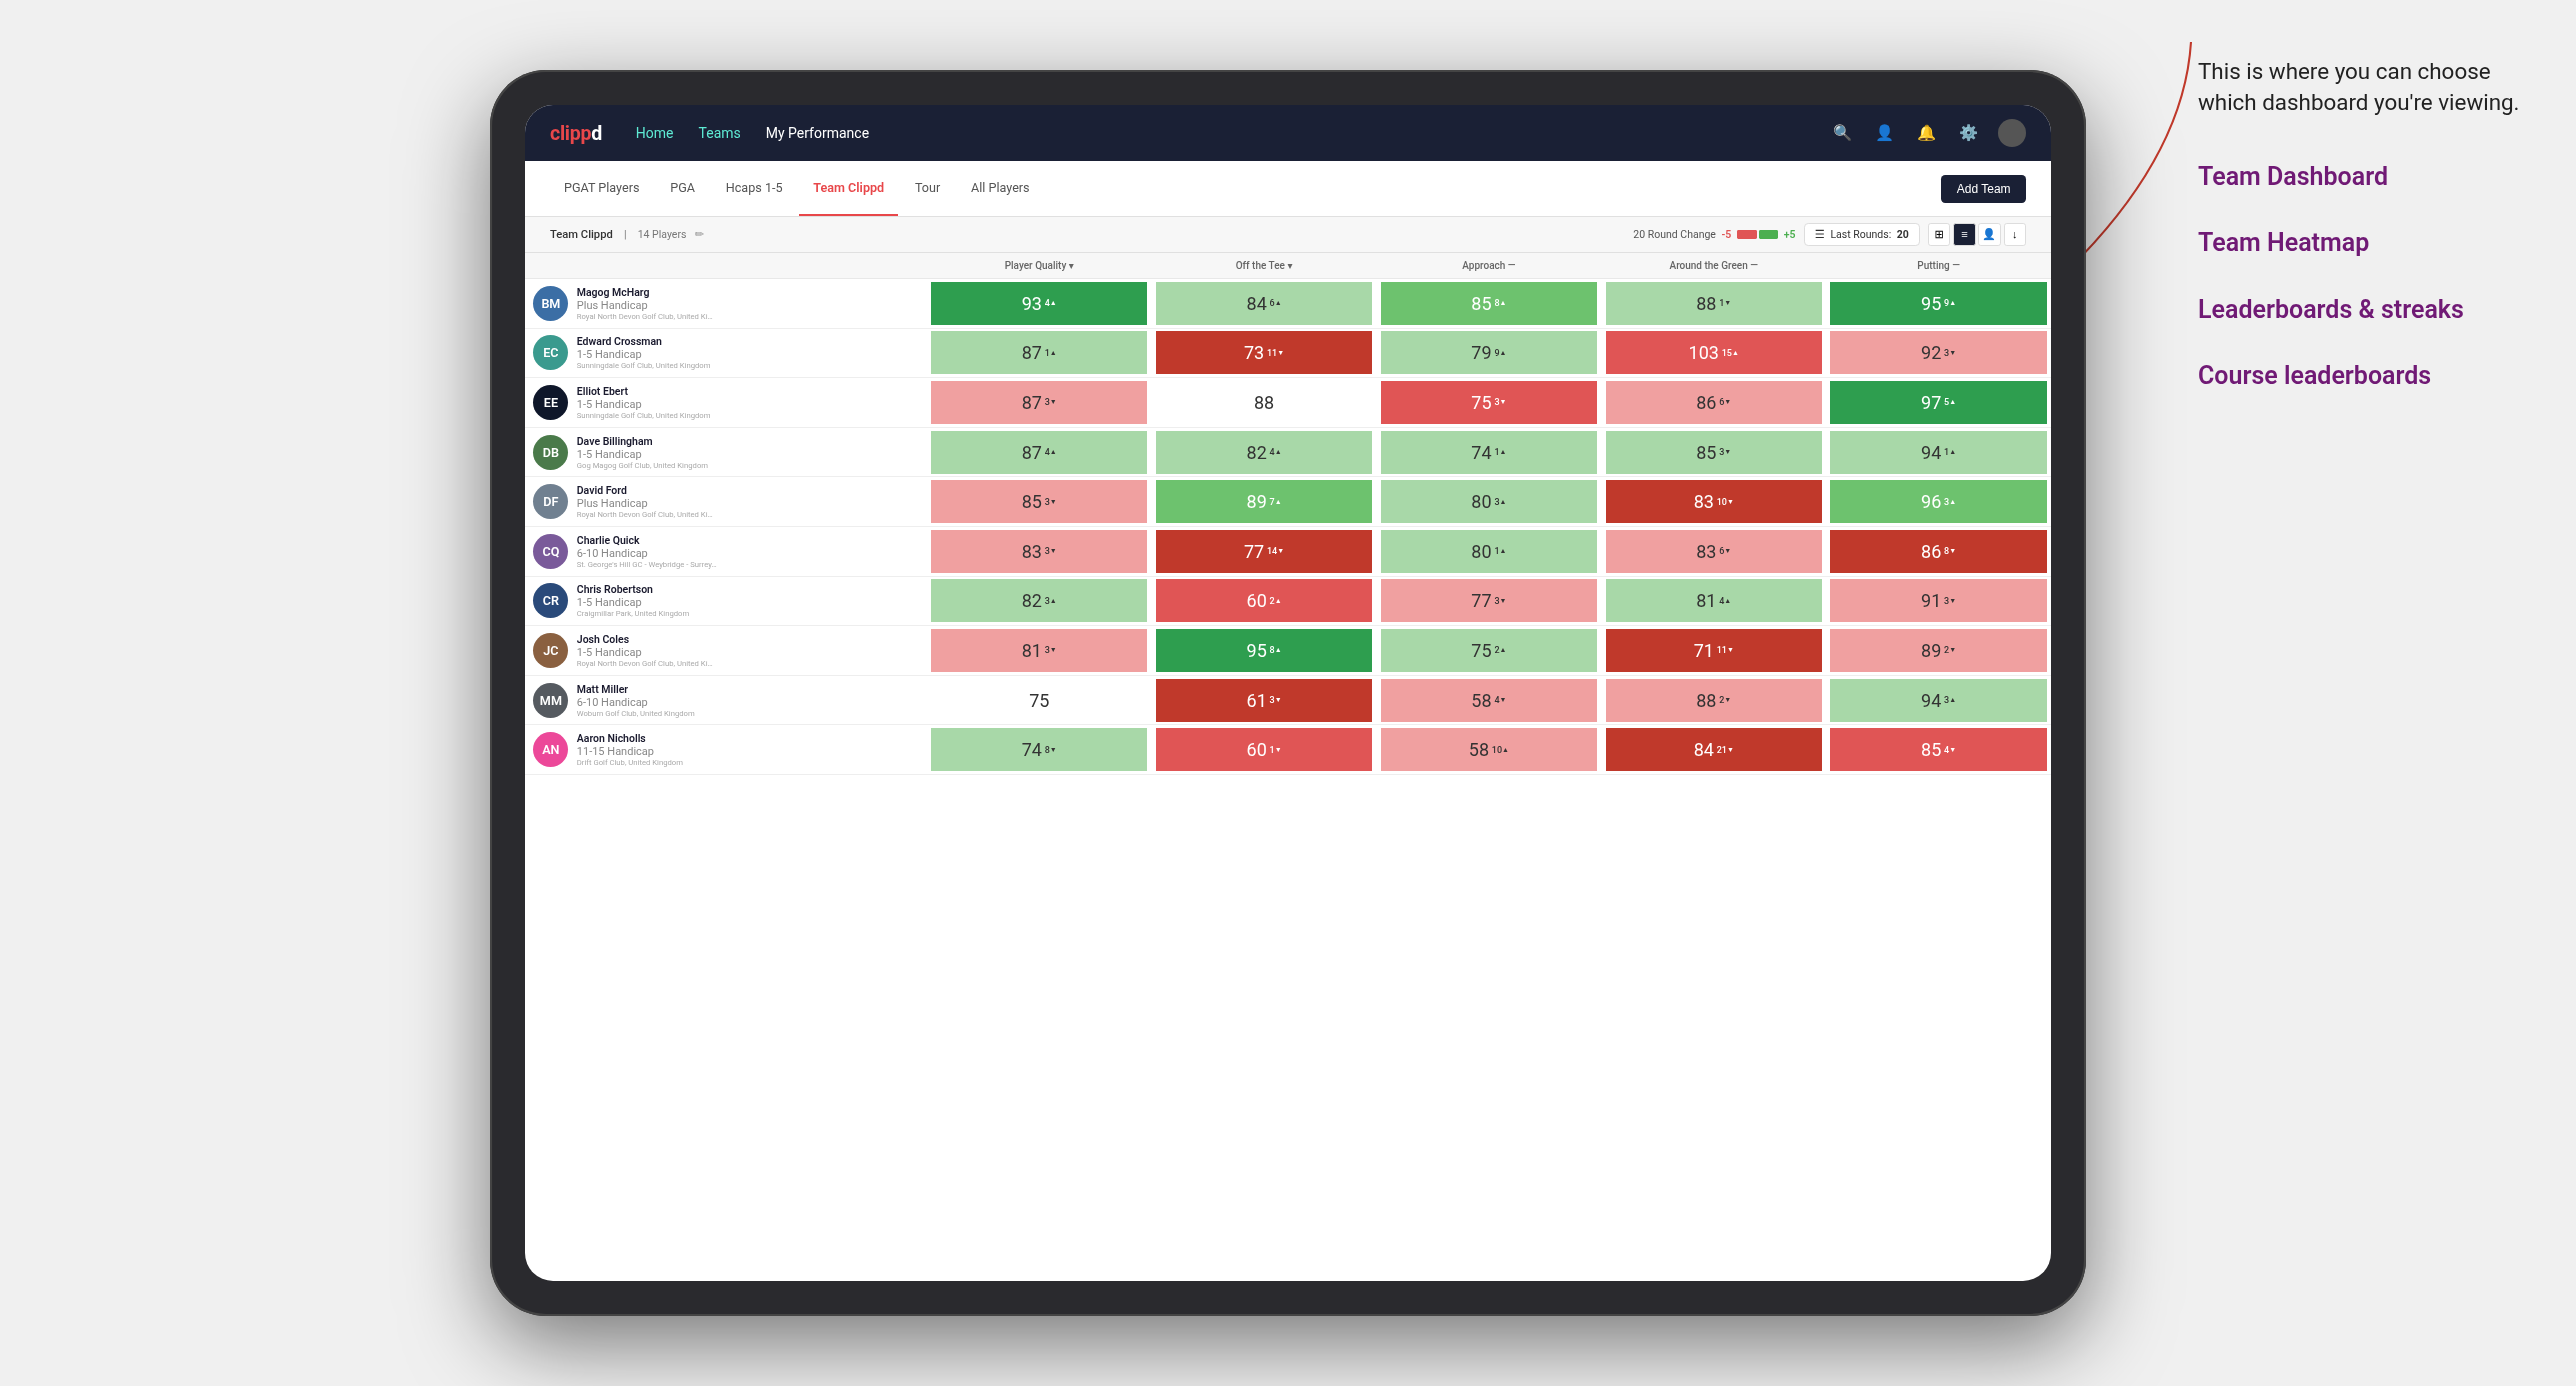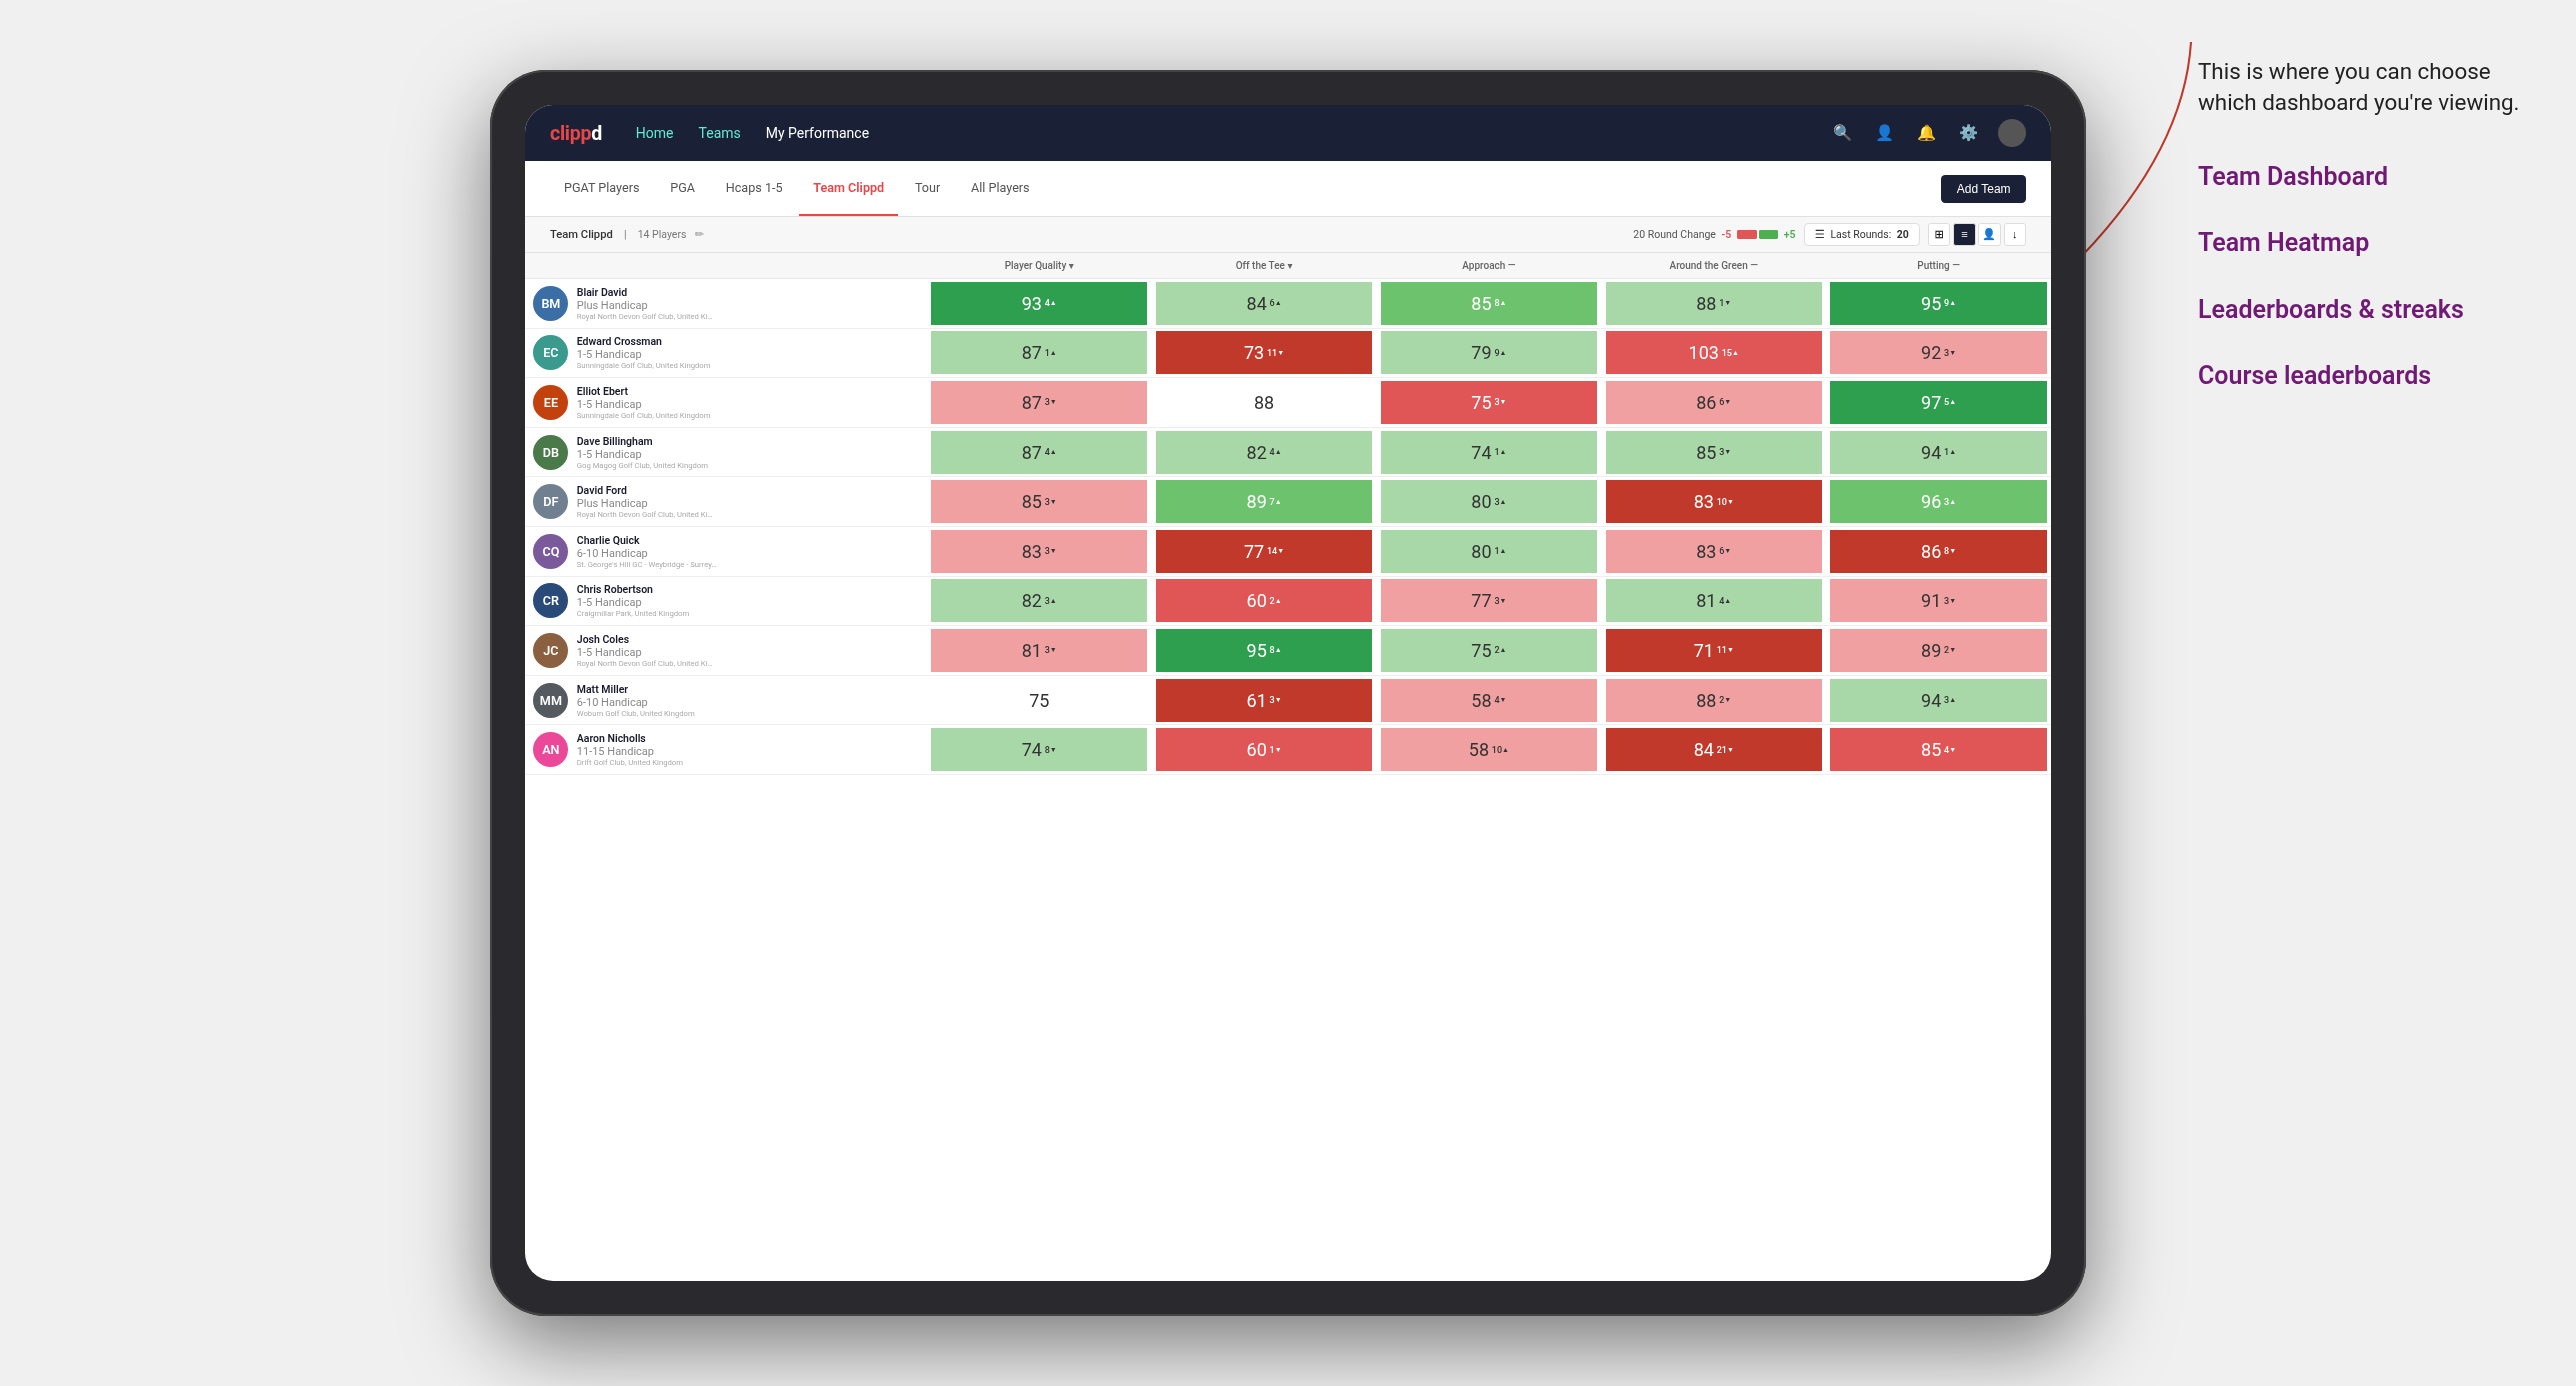--- a/index.html
+++ b/index.html
@@ -322,21 +322,21 @@
     .bg-green-mid { background: #6dc26e; color: #fff; }
     .bg-green-light { background: #a8d8a8; color: #333; }
     .bg-red-dark { background: #c0392b; color: #fff; }
     .bg-red-mid { background: #e05555; color: #fff; }
     .bg-red-light { background: #f0a0a0; color: #333; }
     .bg-white { background: #fff; color: #333; }
 
     
     .av-blue { background: #3b6ea5; }
     .av-teal { background: #3a9a8e; }
-    .av-orange { background: #c2410c; }
+    .av-orange { background: #0f172a; }
     .av-green { background: #4a7a4a; }
     .av-gray { background: #708090; }
     .av-purple { background: #7a5a9a; }
     .av-navy { background: #2a4a7a; }
     .av-brown { background: #8a6040; }
     .av-darkgray { background: #555a60; }
     .av-olive { background: #ec4899; }
 
     
     .arrow-svg {
@@ -434,21 +434,21 @@
             <th class="stat-col center">Around the Green —</th>
             <th class="stat-col center">Putting —</th>
           </tr>
         </thead>
         <tbody id="players-tbody">
         <tr class="player-row">
       <td>
         <div class="player-info">
           <div class="player-avatar av-blue">BM</div>
           <div class="player-details">
-            <div class="player-name">Blair David</div>
+            <div class="player-name">Magog McHarg</div>
             <div class="player-handicap">Plus Handicap</div>
             <div class="player-club">Royal North Devon Golf Club, United Kingdom</div>
           </div>
         </div>
       </td>
 
         <td style="padding:2.8px 4.2px;">
           <div class="stat-cell bg-green-dark">
             <span class="stat-value">93</span>
             <span class="stat-change trend-up">4</span>

